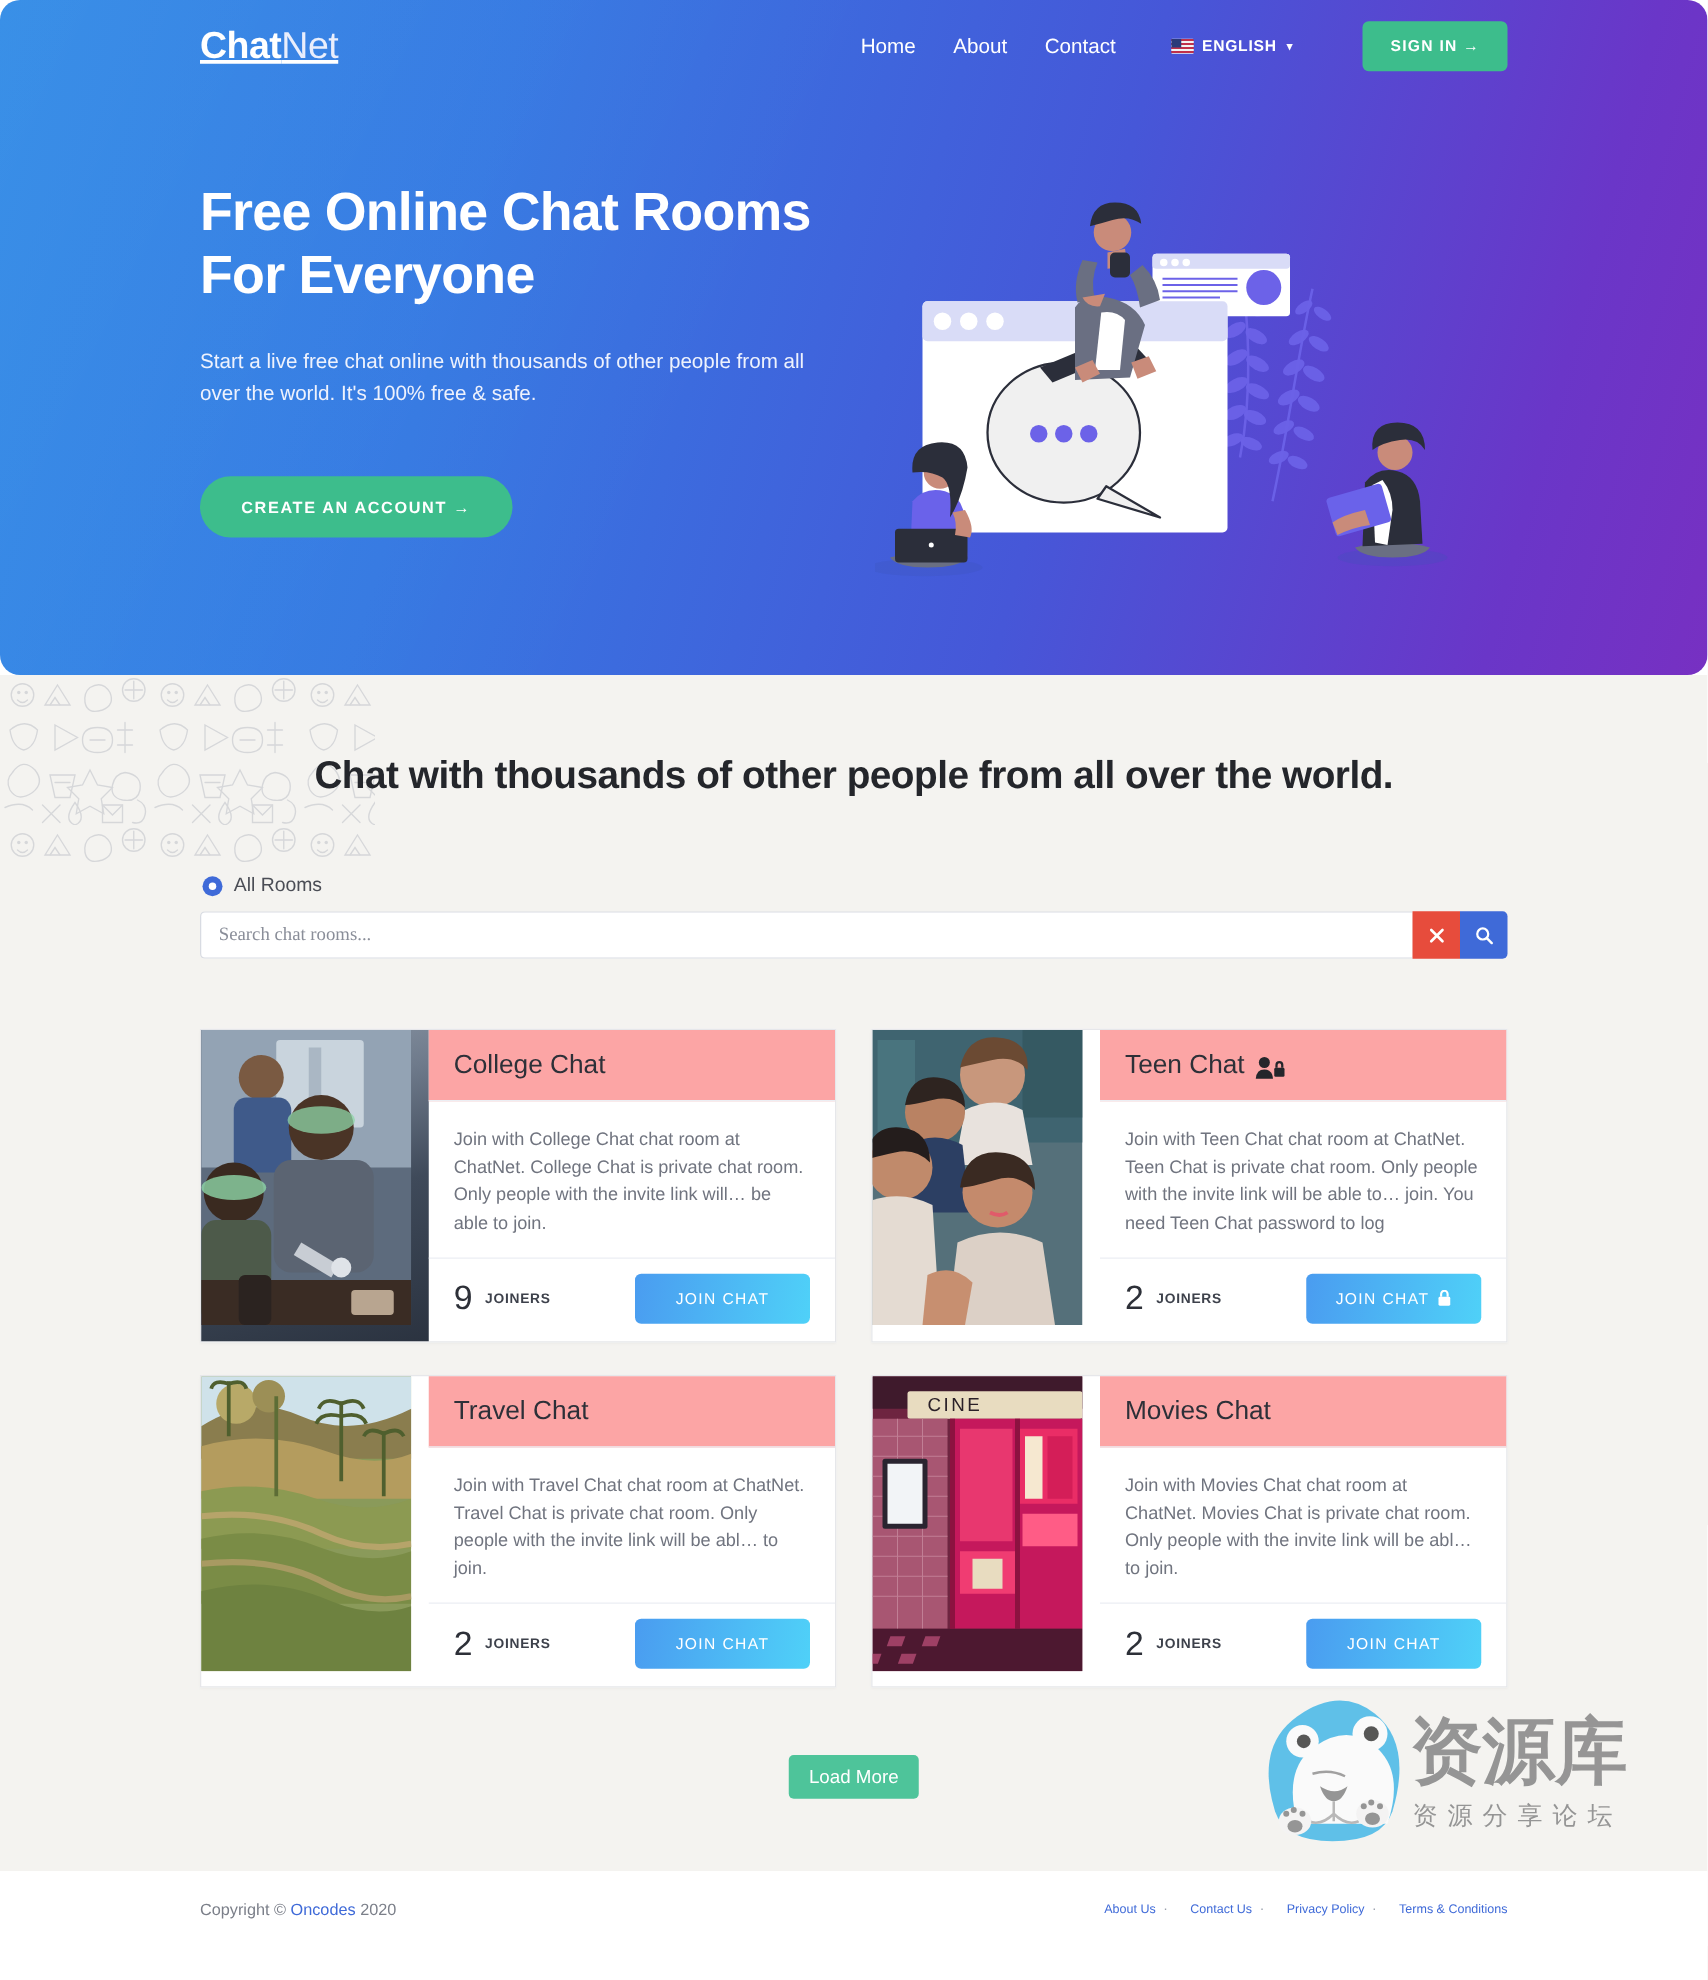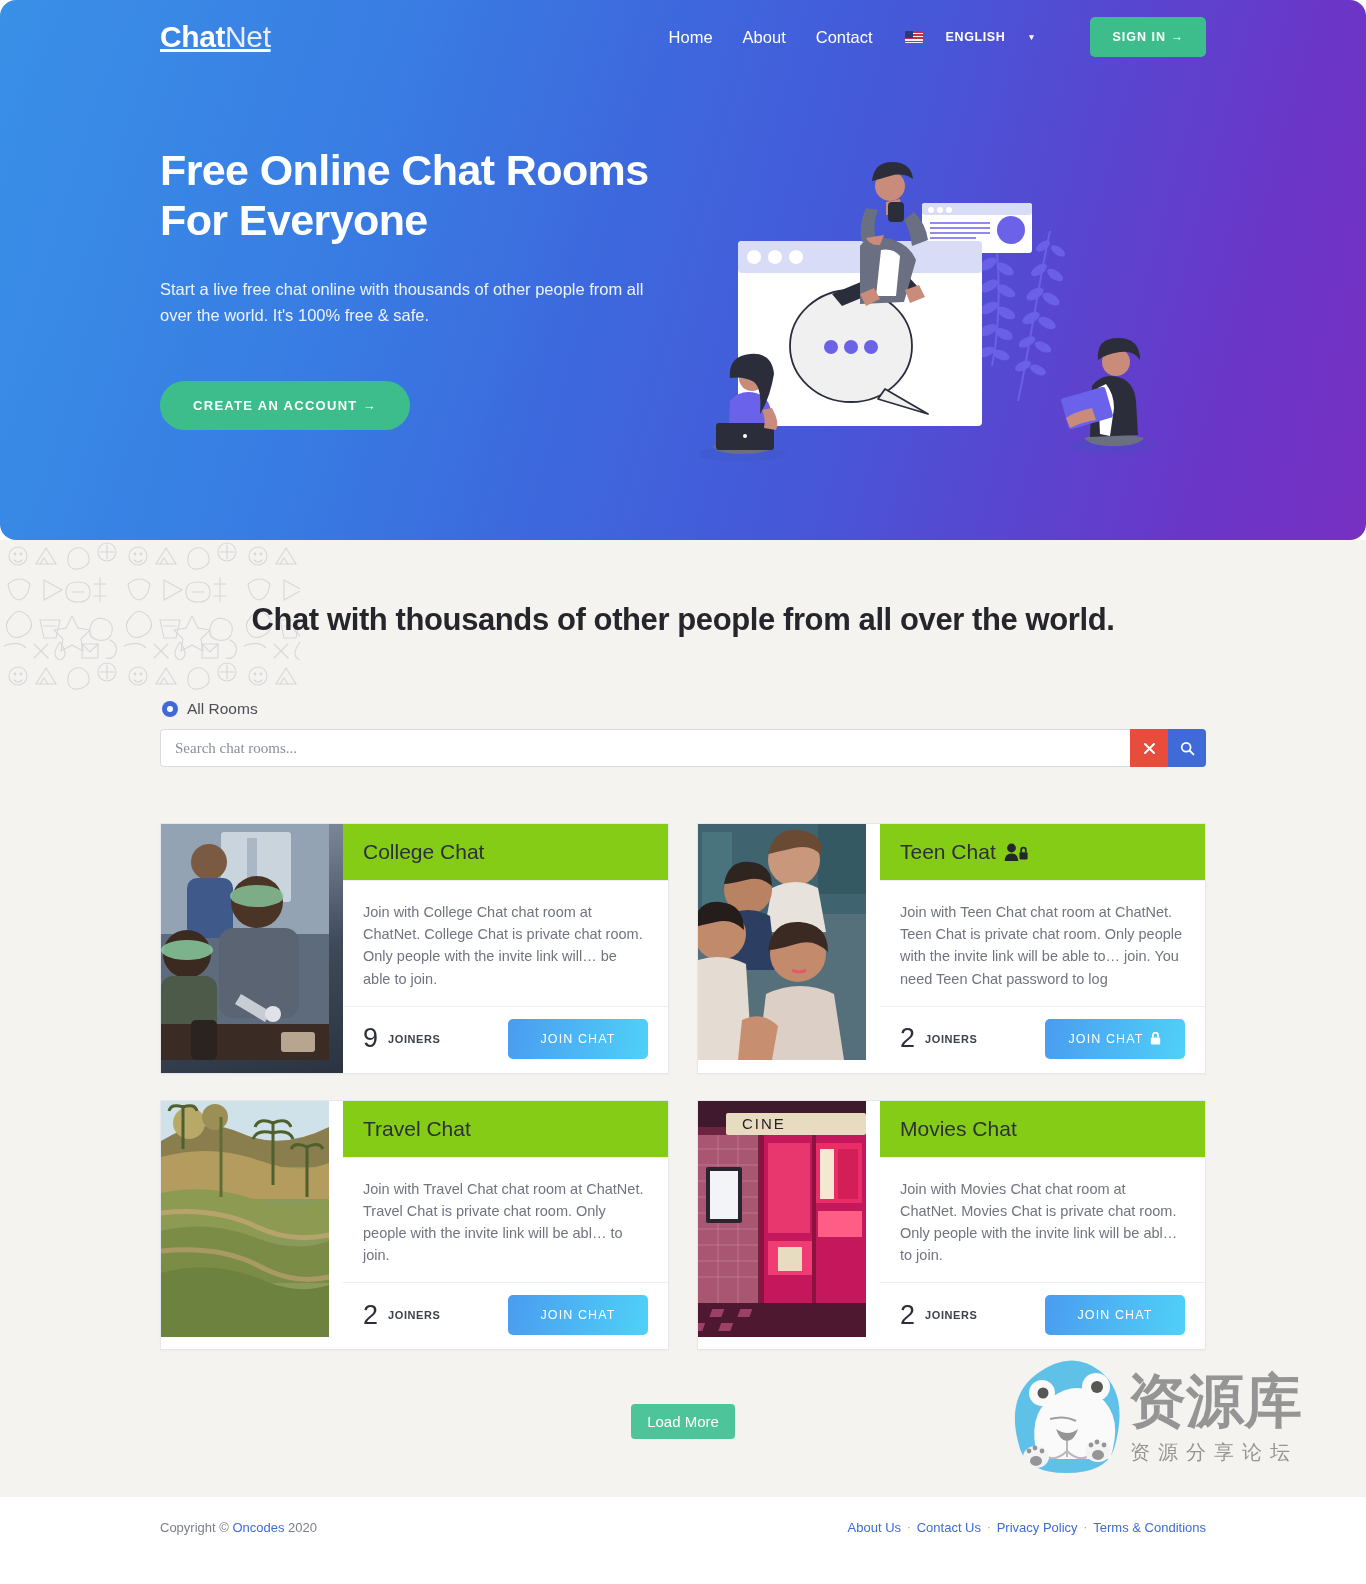--- a/index.html
+++ b/index.html
@@ -48,27 +48,27 @@
   .nav-link {
     color: #ffffff;
     font-size: 16.5px;
     text-decoration: none;
     font-weight: 400;
     white-space: nowrap;
   }
   .lang {
     display: flex;
     align-items: center;
-    gap: 23px;
+    gap: 7px;
     color: #ffffff;
     font-size: 12.5px;
     font-weight: 700;
     letter-spacing: 0.6px;
     text-decoration: none;
-    margin-left: 2px;
+    margin-left: 14px;
     white-space: nowrap;
   }
   .flag {
     width: 18px; height: 12px;
     display: inline-block;
     position: relative;
     border-radius: 1px;
     overflow: hidden;
     background: repeating-linear-gradient(to bottom,
         #c0304a 0px, #c0304a 1.6px, #f2f2f2 1.6px, #f2f2f2 3.2px);
@@ -240,25 +240,25 @@
     min-height: 236px;
   }
   .card-thumb {
     width: 182px;
     flex: none;
     background-size: cover;
     background-position: center;
   }
   .card-main { flex: 1; display: flex; flex-direction: column; }
   .card-head {
-    background: #84cc16;
+    background: #fca5a5;
     border-bottom: 1px solid #eceef3;
     padding: 16px 20px;
     display: flex;
-    align-items: center;
+    align-items: flex-end;
     gap: 8px;
   }
   .card-title {
     font-size: 21px;
     color: #2d3038;
     font-weight: 400;
   }
   .lock-badge { display: inline-flex; align-items: center; }
   .card-desc {
     flex: 1;
@@ -336,21 +336,21 @@
     background: #ffffff;
     height: 60px;
     display: flex;
     align-items: center;
     padding: 16px 160px;
     font-size: 13px;
   }
   .copyright { color: #7b7f89; }
   .copyright a { color: #3f6ad8; text-decoration: none; }
   .foot-links { margin-left: auto; display: flex; align-items: center; gap: 6px; }
-  .foot-links a { color: #3f6ad8; text-decoration: none; font-size: 13px; }
+  .foot-links a { color: #3f6ad8; text-decoration: none; font-size: 10px; margin-left: 12px; }
   .foot-sep { color: #9aa0ad; font-size: 11px; }
 </style>
 </head>
 <body>
 
 <div class="page">
 
   <section class="hero">
 
     <nav class="navbar">

